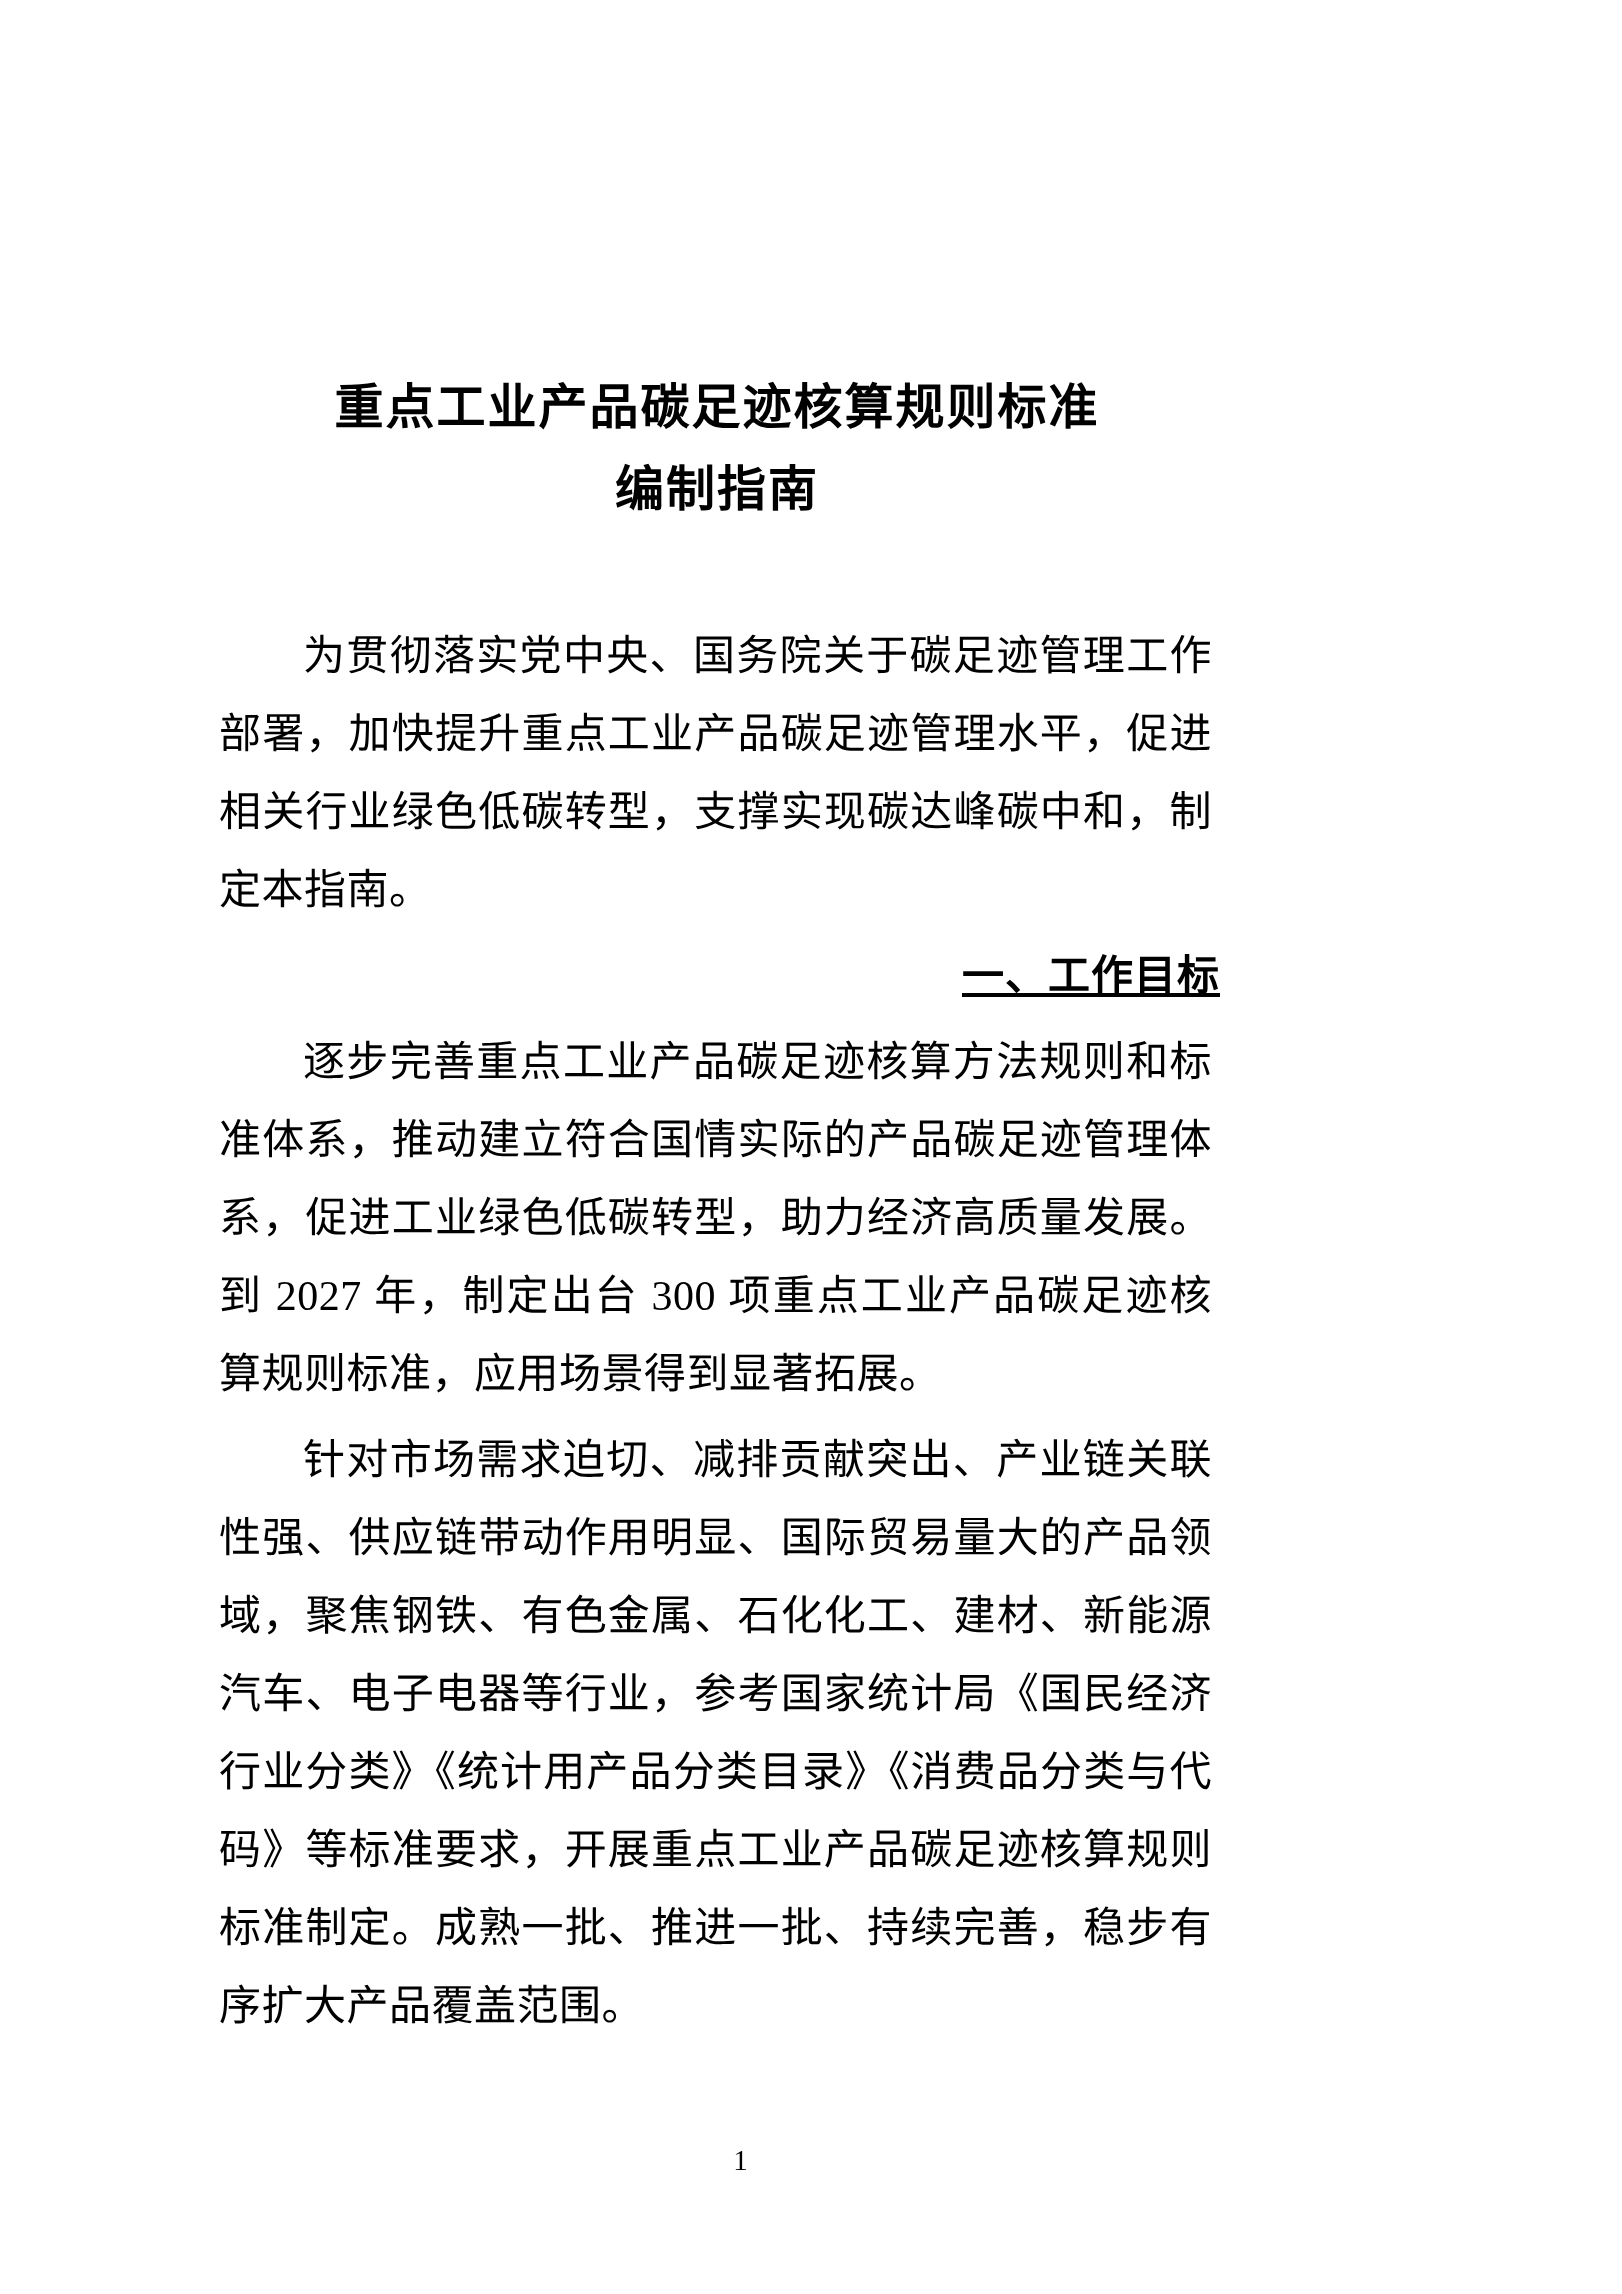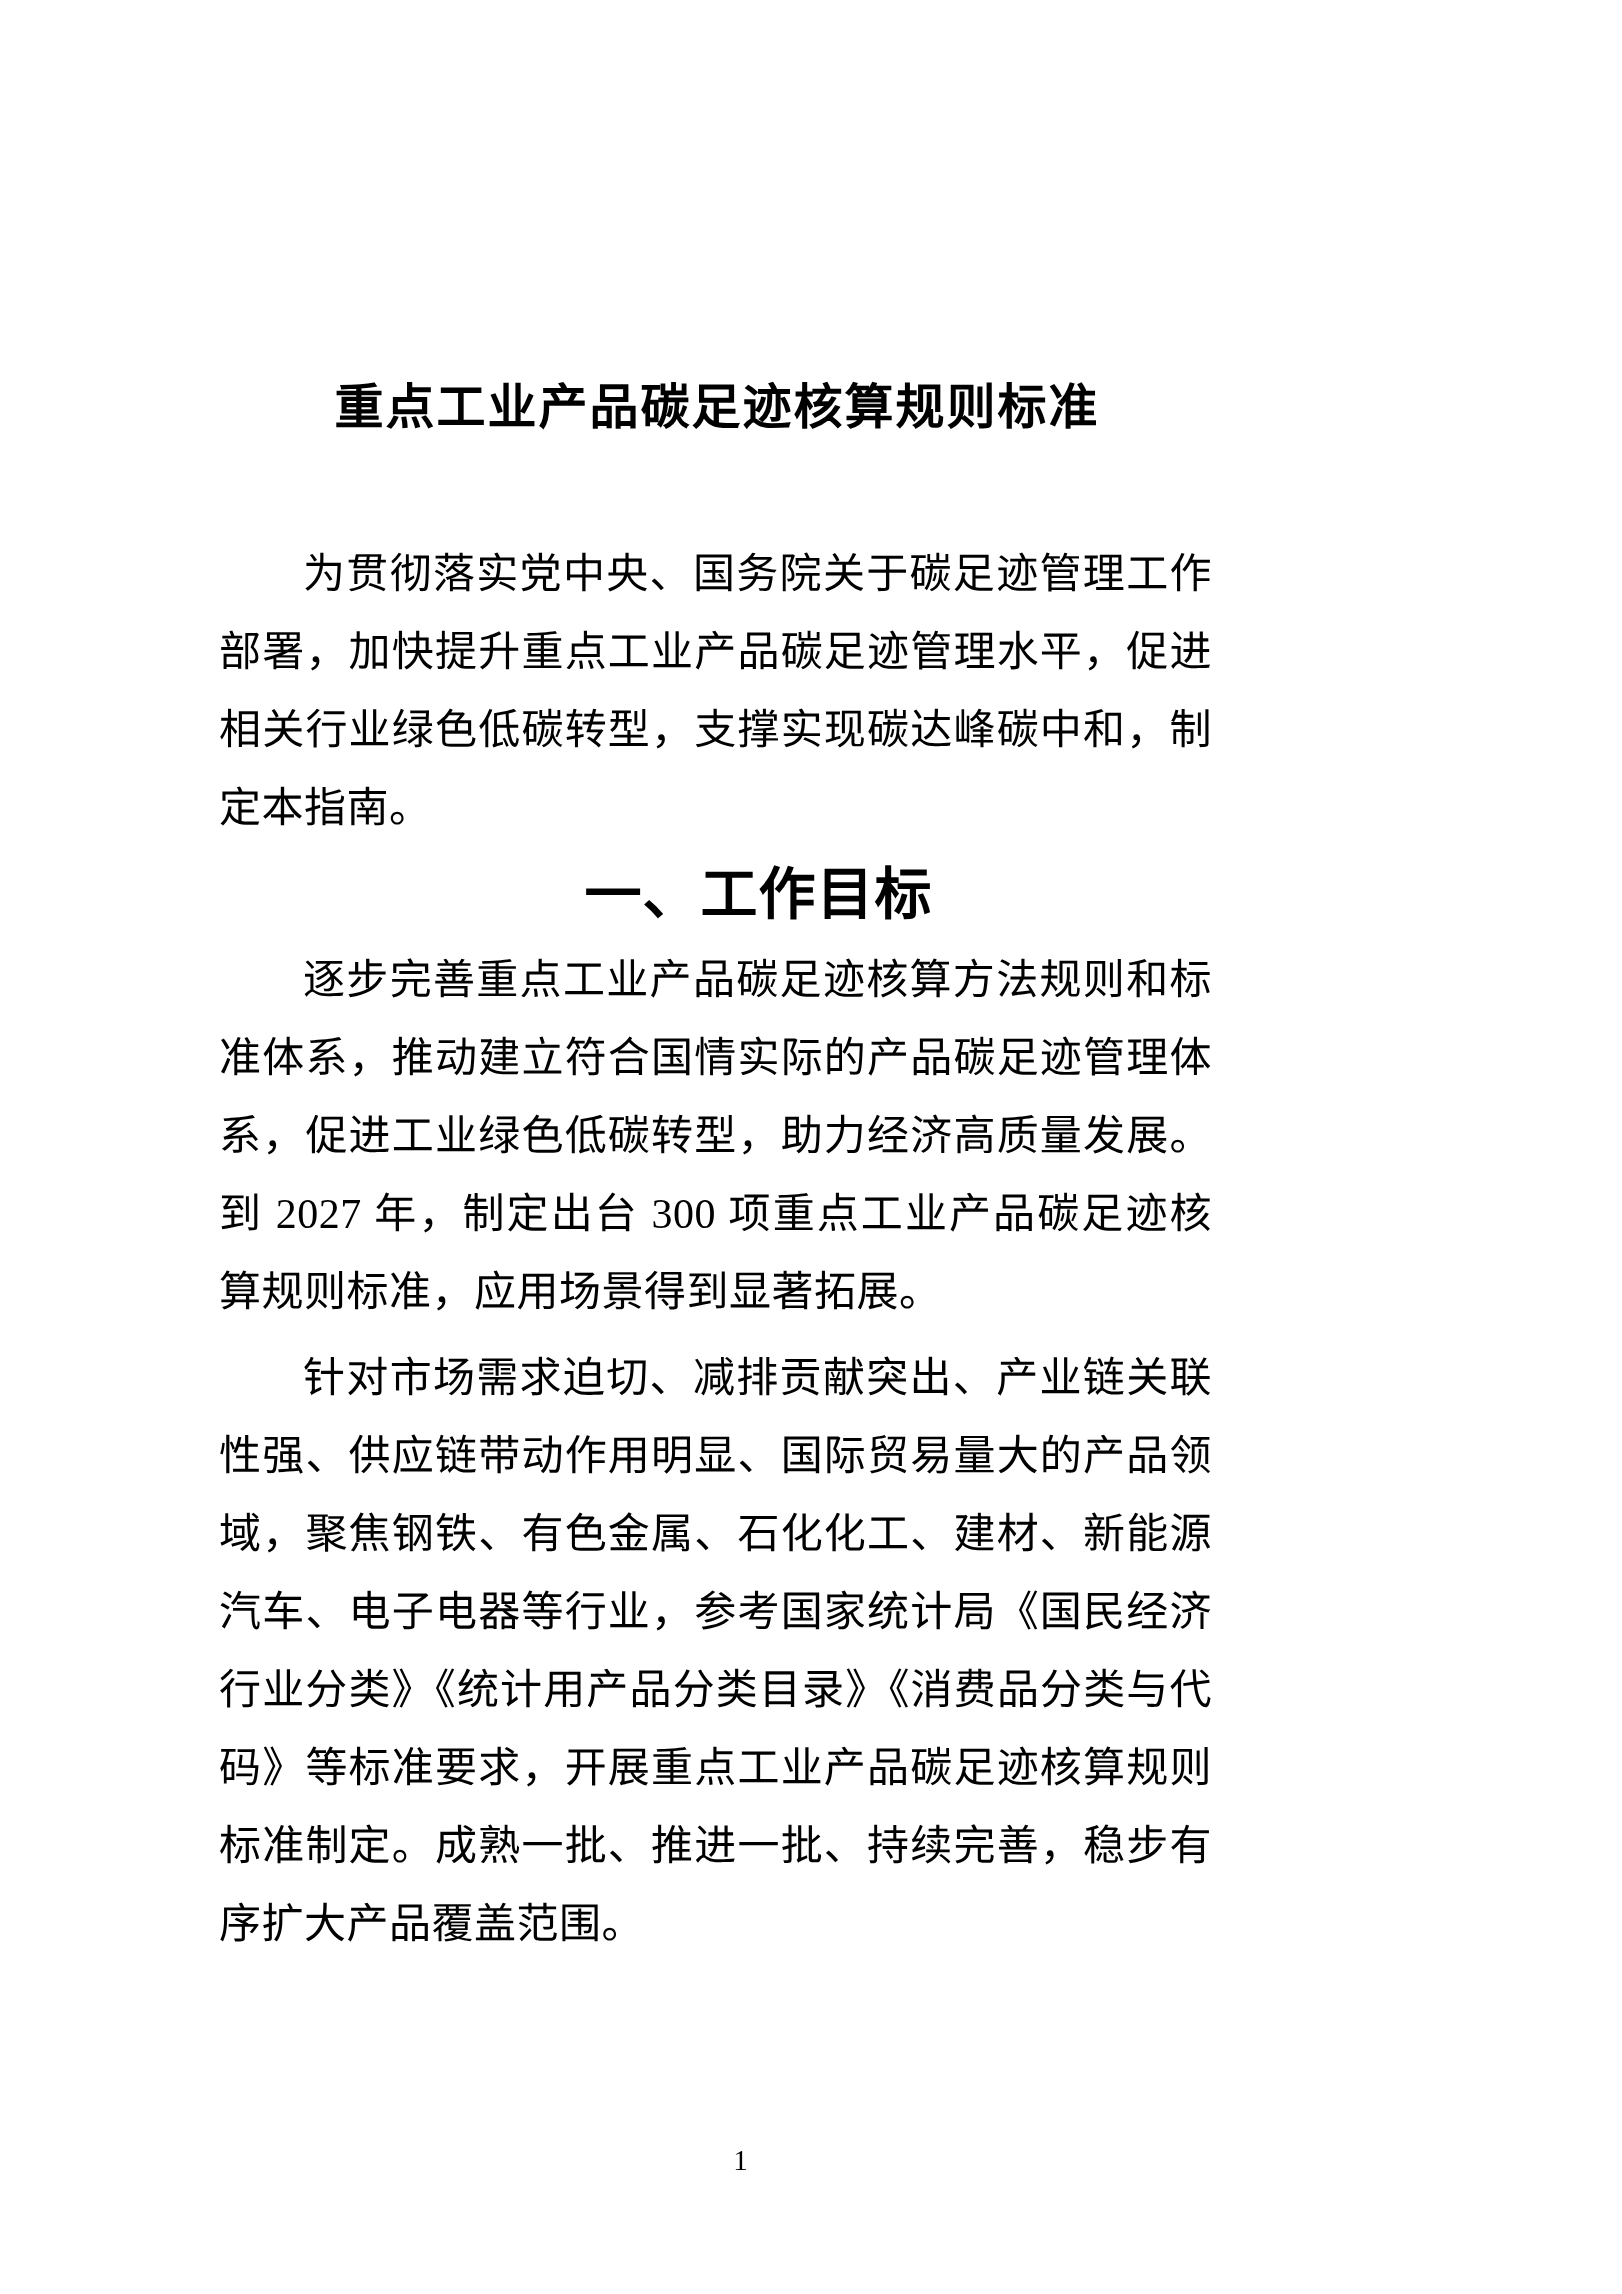--- a/index.html
+++ b/index.html
@@ -34,44 +34,46 @@
   }
   .para {
     margin: 8px;
     text-indent: 84px;
     letter-spacing: 0.5px;
   }
   .heading {
     margin: 0;
     font-family: "Liberation Sans", "DejaVu Sans", sans-serif;
     font-weight: bold;
-    font-size: 57px;
+    font-size: 42px;
     line-height: 78px;
     text-indent: 86px;
-    text-align: center;
+    text-align: right;
     letter-spacing: 1px;
+    text-decoration: underline;
   }
   .page-footer {
     position: absolute;
     top: 2141px;
     left: 23.5px;
     width: 100%;
     text-align: center;
     font-family: "Liberation Serif", "DejaVu Serif", serif;
     font-size: 29px;
     line-height: 39px;
   }
 </style>
 </head>
 <body>
 
 <div class="page">
 
   <div class="title-block">
     <div>重点工业产品碳足迹核算规则标准</div>
+    <div>编制指南</div>
   </div>
 
   <div class="doc-body">
     <p class="para">为贯彻落实党中央、国务院关于碳足迹管理工作部署，加快提升重点工业产品碳足迹管理水平，促进相关行业绿色低碳转型，支撑实现碳达峰碳中和，制定本指南。</p>
     <h2 class="heading">一、工作目标</h2>
     <p class="para">逐步完善重点工业产品碳足迹核算方法规则和标准体系，推动建立符合国情实际的产品碳足迹管理体系，促进工业绿色低碳转型，助力经济高质量发展。到 2027 年，制定出台 300 项重点工业产品碳足迹核算规则标准，应用场景得到显著拓展。</p>
     <p class="para">针对市场需求迫切、减排贡献突出、产业链关联性强、供应链带动作用明显、国际贸易量大的产品领域，聚焦钢铁、有色金属、石化化工、建材、新能源汽车、电子电器等行业，参考国家统计局《国民经济行业分类》《统计用产品分类目录》《消费品分类与代码》等标准要求，开展重点工业产品碳足迹核算规则标准制定。成熟一批、推进一批、持续完善，稳步有序扩大产品覆盖范围。</p>
   </div>
 
   <div class="page-footer">1</div>

